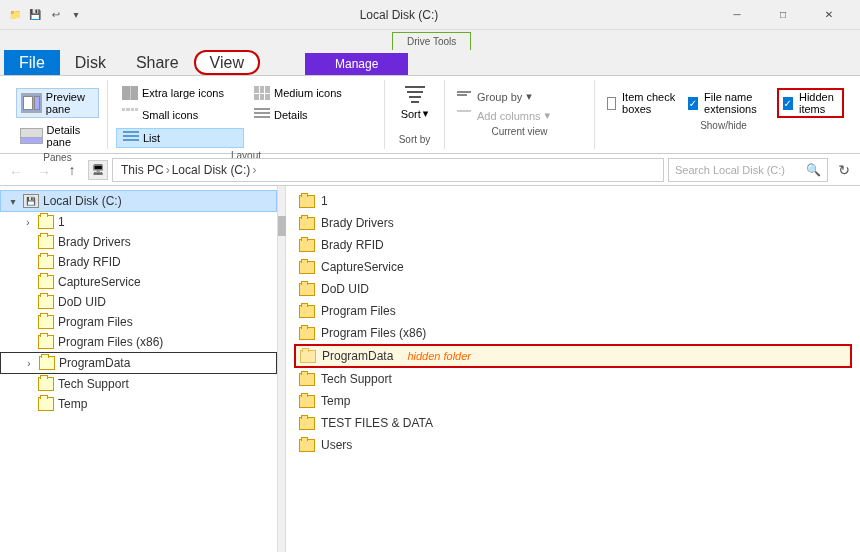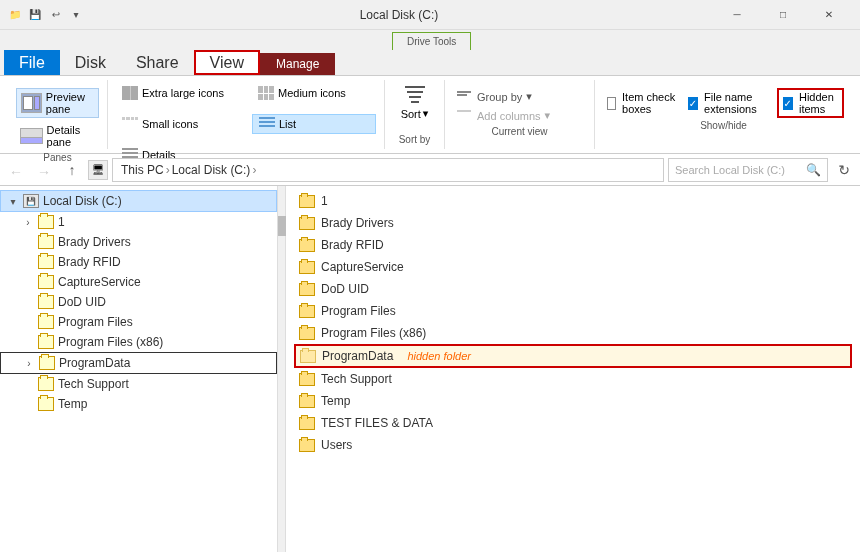--- a/index.html
+++ b/index.html
@@ -32,29 +32,31 @@
     .ribbon-tab.file-tab {
       background: #0078d7;
       color: white;
       padding: 4px 14px;
     }
     .ribbon-tab.active {
       background: white;
       border-color: #ccc;
       border-bottom-color: white;
       z-index: 2;
+      border-radius: 12px;
     }
     .manage-tab {
-      background: #7f1d1d;
+      background: #6d28d9;
       color: white;
-      padding: 4px 16px;
+      padding: 4px 30px;
       font-size: 12px;
       cursor: pointer;
       display: flex;
       align-items: center;
+      margin-left: 45px;
     }
 
     
     .ribbon {
       background: white;
       border-bottom: 1px solid #ccc;
       display: flex;
       align-items: stretch;
       padding: 4px 8px;
       height: 78px;
@@ -84,21 +86,21 @@
     }
     .pane-btn2 {
       display: flex;
       align-items: center;
       gap: 4px;
       padding: 2px 4px;
       font-size: 11px;
       cursor: pointer;
     }
     .pane-icon { width: 24px; height: 18px; background: #cce; border: 1px solid #aaa; display: flex; align-items: center; justify-content: center; font-size: 8px; }
-    .layout-grid { display: grid; grid-template-columns: 1fr 1fr; gap: 12px; width: 260px; }
+    .layout-grid { display: grid; grid-template-columns: 1fr 1fr; gap: 4px; width: 260px; }
     .layout-btn {
       display: flex;
       align-items: center;
       gap: 4px;
       padding: 2px 6px;
       font-size: 11px;
       cursor: pointer;
       background: transparent;
     }
     .layout-btn.active { background: #cce8ff; border: 1px solid #99d1ff; }
@@ -368,35 +370,35 @@
         <div style="width:16px; height:14px;">
           <div style="display:grid; grid-template-columns:1fr 1fr 1fr 1fr; gap:1px;">
             <div style="background:#ccc; height:3px;"></div>
               <div style="background:#ccc; height:3px;"></div>
               <div style="background:#ccc; height:3px;"></div>
               <div style="background:#ccc; height:3px;"></div>
           </div>
         </div>
         <span>Small icons</span>
       </div>
+      <div class="layout-btn">
+        <div style="width:16px; height:14px;">
+          <div style="height:2px; background:#999; margin-bottom:2px;"></div>
+          <div style="height:2px; background:#999; margin-bottom:2px;"></div>
+          <div style="height:2px; background:#999;"></div>
+        </div>
+        <span>Details</span>
+      </div>
       <div class="layout-btn active">
         <div style="width:16px; height:14px; display:flex; flex-direction:column; gap:2px;">
           <div style="height:2px; background:#5b9bd5; width:100%;"></div>
           <div style="height:2px; background:#5b9bd5; width:100%;"></div>
           <div style="height:2px; background:#5b9bd5; width:100%;"></div>
         </div>
         <span>List</span>
-      </div>
-      <div class="layout-btn">
-        <div style="width:16px; height:14px;">
-          <div style="height:2px; background:#999; margin-bottom:2px;"></div>
-          <div style="height:2px; background:#999; margin-bottom:2px;"></div>
-          <div style="height:2px; background:#999;"></div>
-        </div>
-        <span>Details</span>
       </div>
     </div>
     <div class="ribbon-group-label">Layout</div>
   </div>
 
   <div class="sort-group">
     <div class="sort-big-btn">
       <div class="sort-icon-stack">
         <div class="sort-bar" style="width:20px;"></div>
         <div class="sort-bar" style="width:16px; margin-top:2px;"></div>

